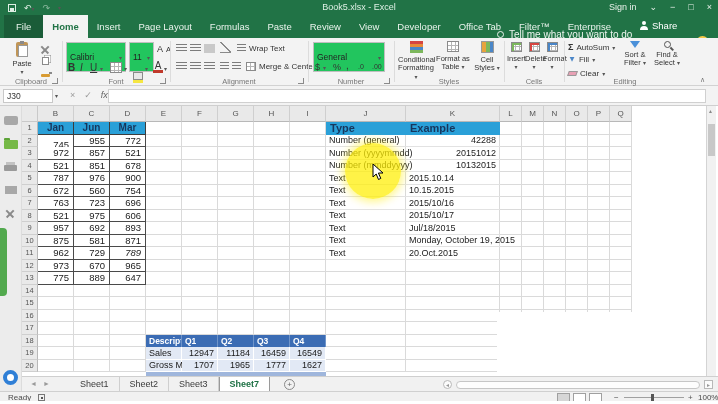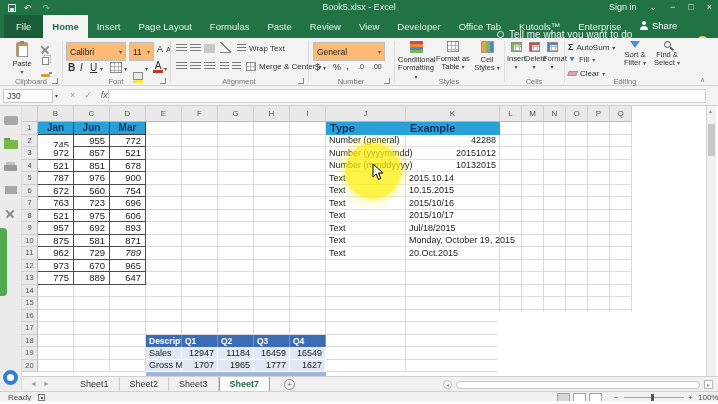--- a/index.html
+++ b/index.html
@@ -33,21 +33,21 @@
   .smiley { position:absolute; left:696px; top:21px; width:13px; height:13px; border-radius:50%; background:#f7c948; }
   .smiley::before { content:""; position:absolute; left:3px; top:4px; width:2px; height:2px; border-radius:50%; background:#7a5b12; box-shadow:5px 0 0 #7a5b12; }
   .smiley::after { content:""; position:absolute; left:3px; top:6px; width:7px; height:4px; border-radius:0 0 7px 7px; border-bottom:1.5px solid #7a5b12; }
 
   
   .ribbon { left:0; top:38px; width:718px; height:48px; background:#f3f3f3; border-bottom:1px solid #d2d2d2; font-size:8px; color:#333; }
   .gsep { position:absolute; top:3px; height:41px; width:1px; background:#dcdcdc; }
   .glabel { position:absolute; top:39px; font-size:7.5px; color:#777; text-align:center; }
   .launcher { position:absolute; top:40px; width:6px; height:6px; border-right:1px solid #8a8a8a; border-bottom:1px solid #8a8a8a; }
   .dd { font-size:6px; color:#555; }
-  .selbox { position:absolute; background:#fdba74; border:1px solid #bfbfbf; height:19px; font-size:8.5px; color:#222; padding:1px 3px; display:flex; justify-content:space-between; align-items:center; }
+  .selbox { position:absolute; background:#22c55e; border:1px solid #bfbfbf; height:30px; font-size:8.5px; color:#222; padding:1px 3px; display:flex; justify-content:space-between; align-items:center; }
   .ricon { display:inline-block; }
   .stripes { width:11px; height:9px; background:repeating-linear-gradient(to bottom,#7c7c7c 0 1px,transparent 1px 3px); }
   .gridic { width:12px; height:11px; border:1px solid #8a8a8a; background:
       repeating-linear-gradient(to right, transparent 0 3px, #b5b5b5 3px 4px),
       repeating-linear-gradient(to bottom, transparent 0 3px, #b5b5b5 3px 4px), #fff; position:relative; }
   .clipic { width:12px; height:15px; background:#c09557; border-radius:2px; position:relative; }
   .clipic::after { content:""; position:absolute; left:2px; top:3px; width:8px; height:10px; background:#fff; border:1px solid #999; }
   .clipic::before { content:""; position:absolute; left:4px; top:-1px; width:4px; height:3px; background:#8a8a8a; }
   .rowbtn { position:absolute; display:flex; gap:3px; align-items:center; font-size:8px; color:#333; white-space:nowrap; }
   .stackbtn { position:absolute; text-align:center; font-size:7.5px; color:#333; line-height:8.5px; }
@@ -168,21 +168,21 @@
         <span class="rtab filetab">File</span>
         <span class="rtab active">Home</span>
         <span class="rtab">Insert</span>
         <span class="rtab">Page Layout</span>
         <span class="rtab">Formulas</span>
         <span class="rtab">Paste</span>
         <span class="rtab">Review</span>
         <span class="rtab">View</span>
         <span class="rtab">Developer</span>
         <span class="rtab">Office Tab</span>
-        <span class="rtab">Kutools™</span>
+        <span class="rtab">Filter™</span>
         <span class="rtab">Enterprise</span>
       </div>
     <div class="tellme">
       <span class="bulb"></span>
       <span>Tell me what you want to do</span>
     </div>
     <div class="sharebtn">
       <span class="person"></span>
       <span>Share</span>
     </div>

